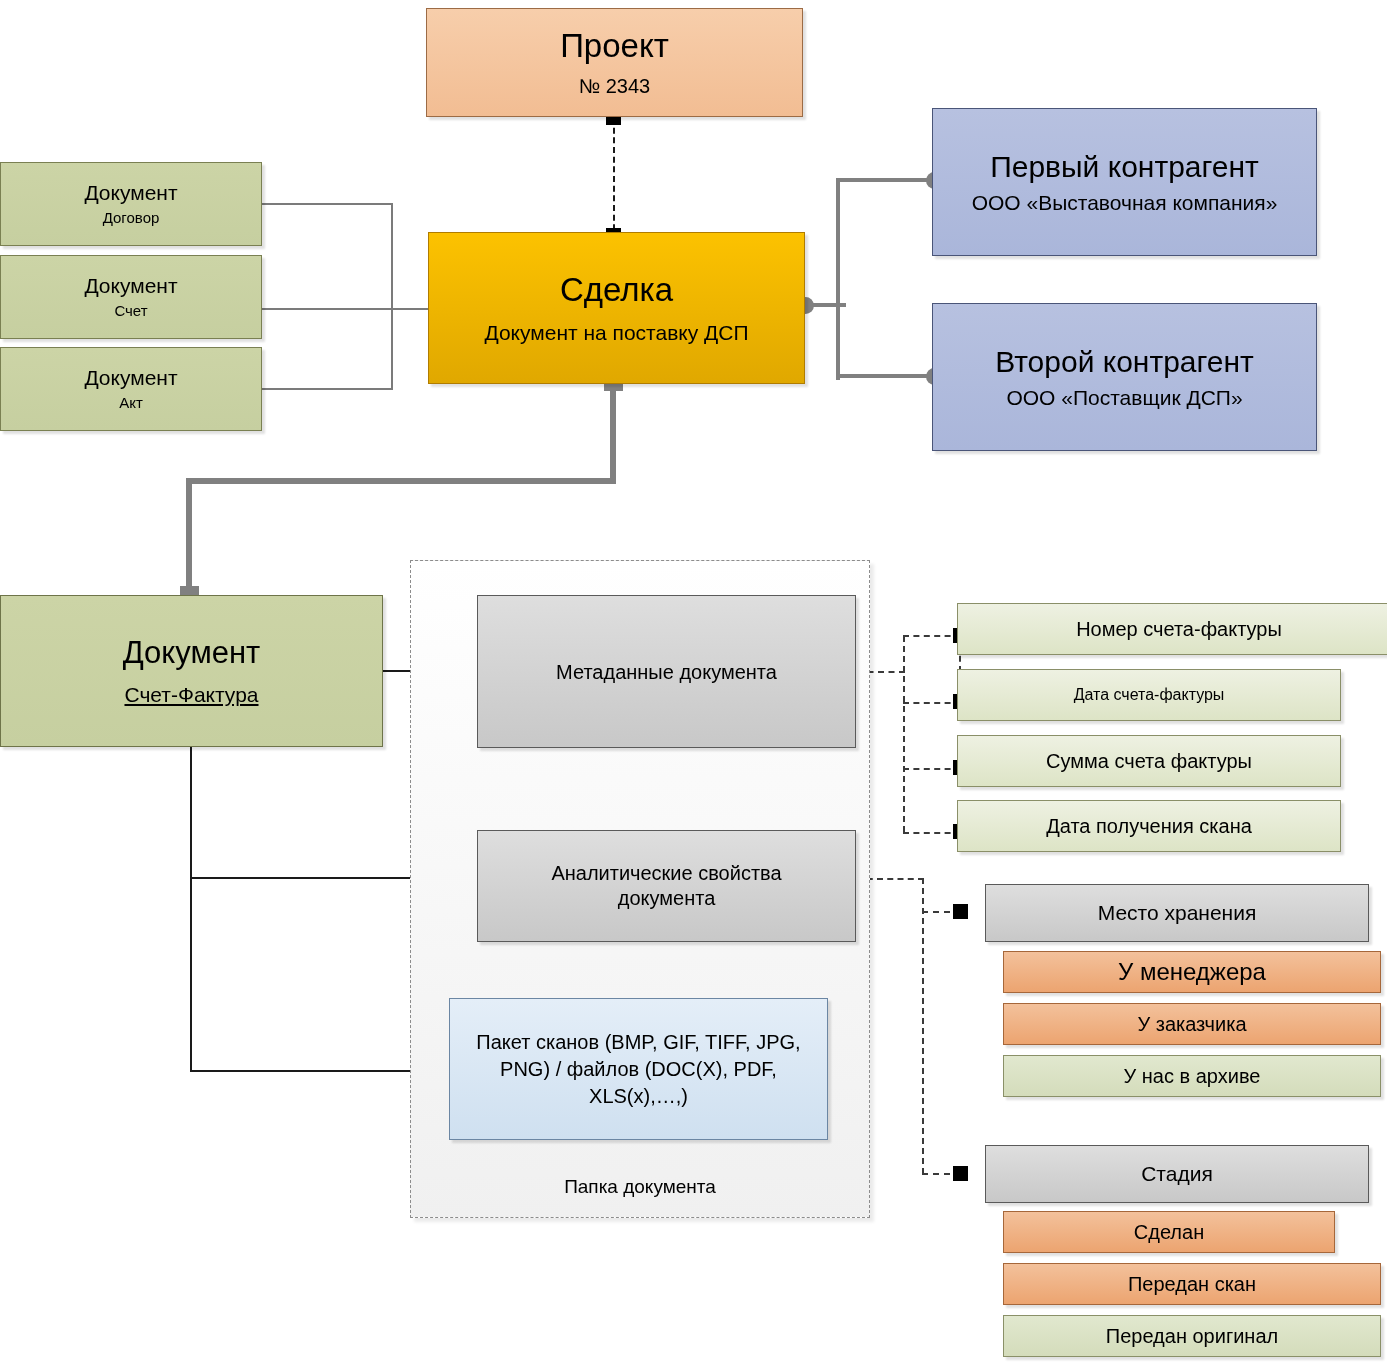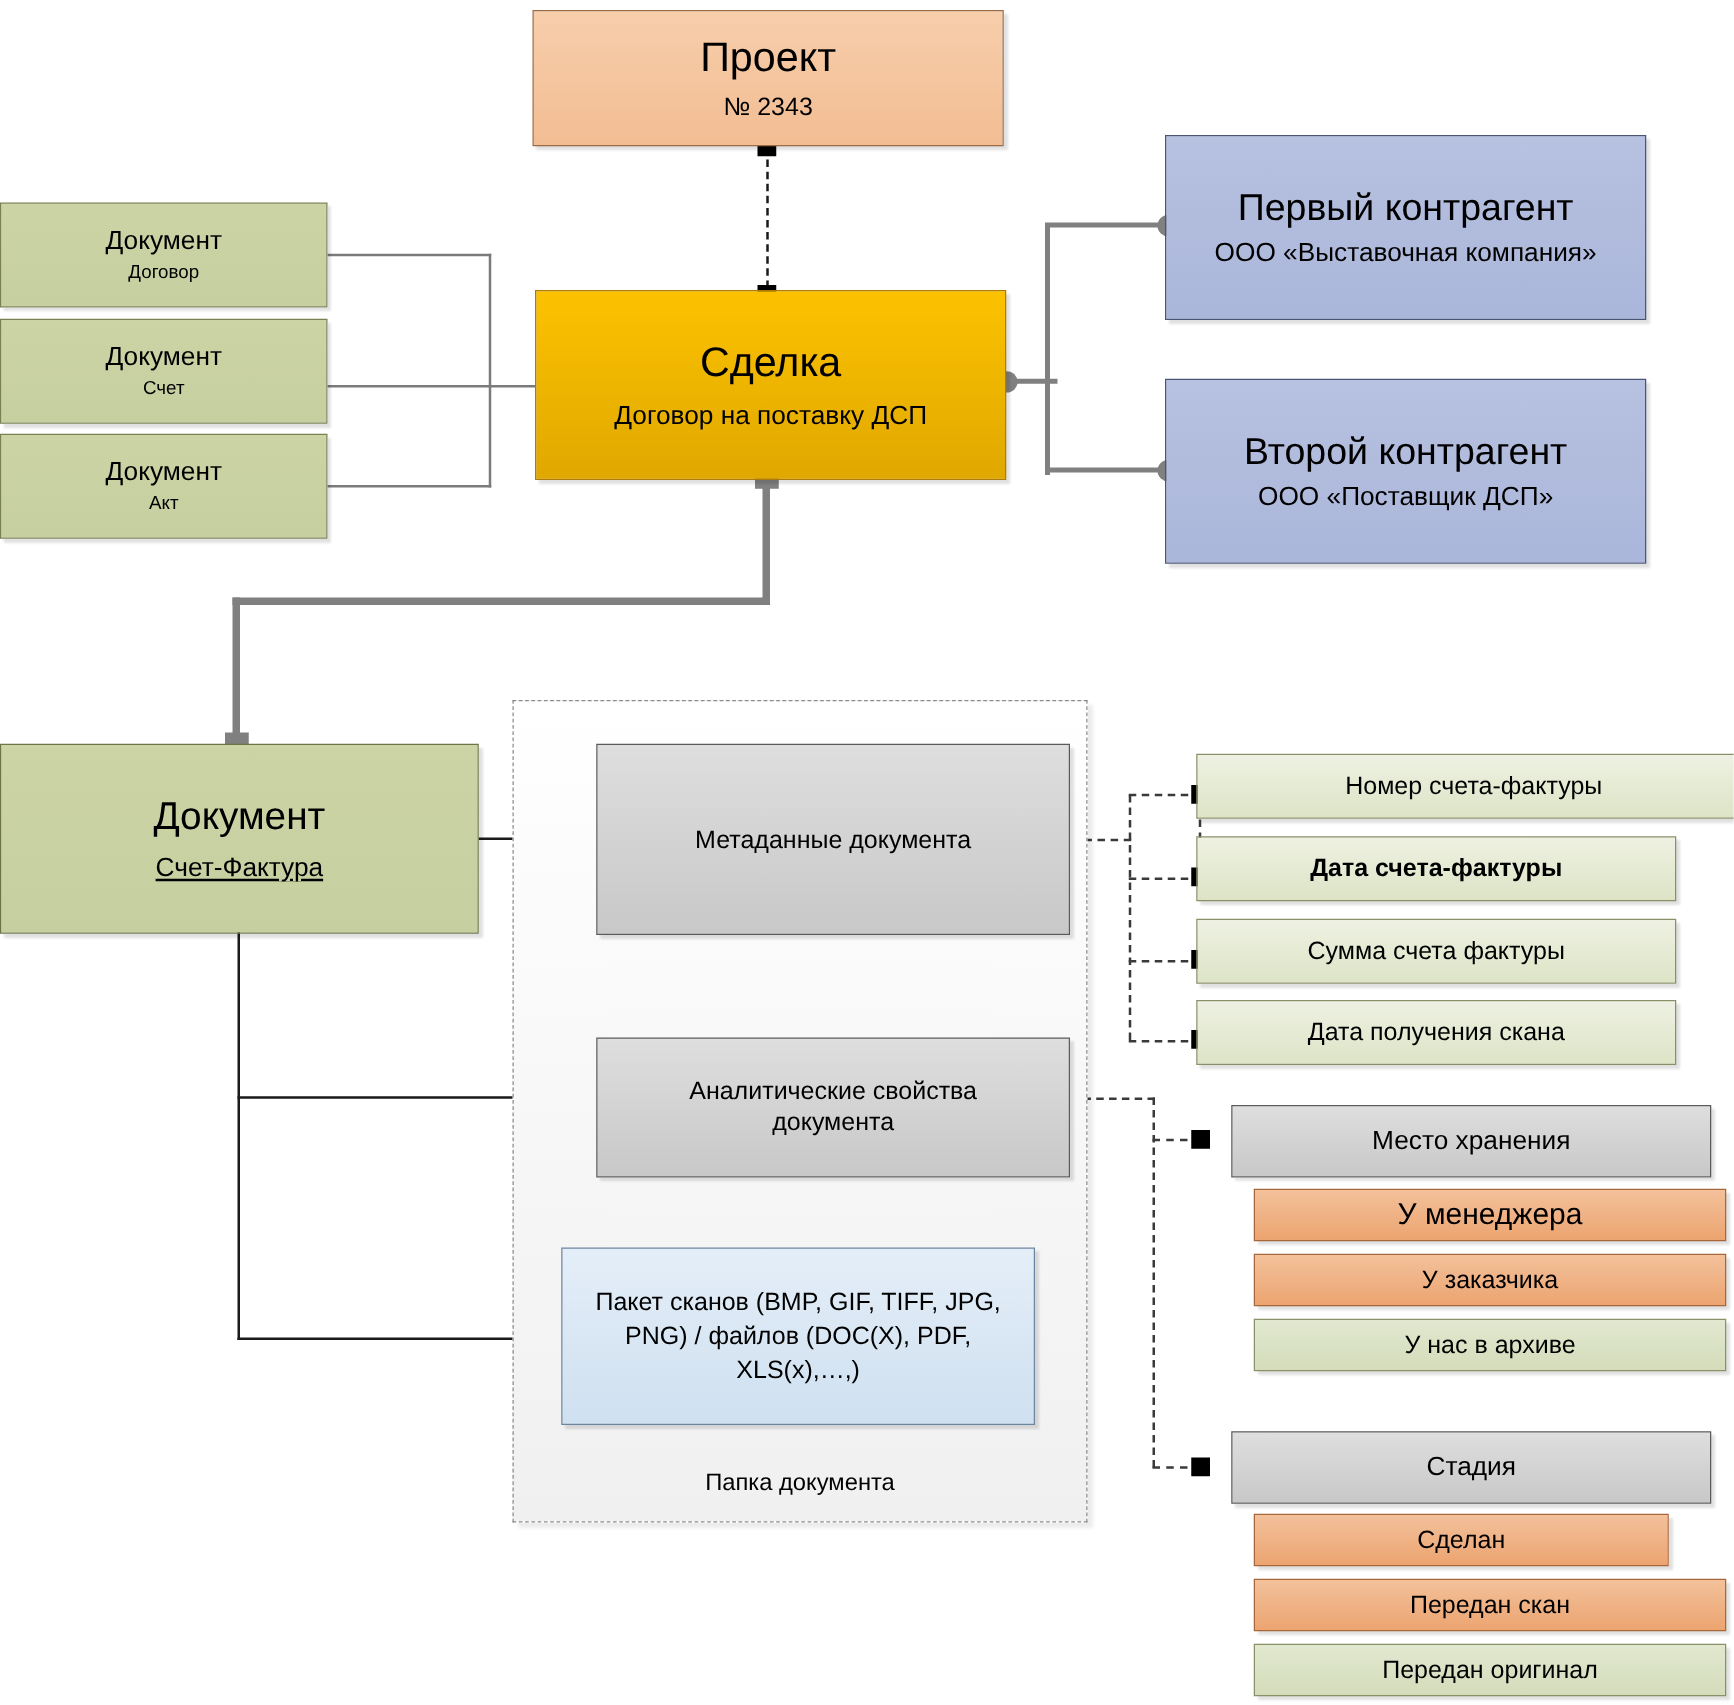--- a/index.html
+++ b/index.html
@@ -113,21 +113,21 @@
   <div class="folder" style="left:410px;top:560px;width:460px;height:658px;"></div>
   <div class="folder-label" style="left:410px;top:1176px;width:460px;font-size:19px;">Папка документа</div>
 
   <div class="node fill-peach" style="left:426px;top:8px;width:377px;height:109px;">
     <div class="t1" style="font-size:33px;margin-bottom:10px;">Проект</div>
     <div class="t2" style="font-size:20px;">№ 2343</div>
   </div>
 
   <div class="node fill-gold" style="left:428px;top:232px;width:377px;height:152px;">
     <div class="t1" style="font-size:33px;margin-bottom:12px;">Сделка</div>
-    <div class="t2" style="font-size:21px;">Договор на поставку ДСП</div>
+    <div class="t2" style="font-size:21px;">Документ на поставку ДСП</div>
   </div>
 
   <div class="node fill-olive" style="left:0px;top:162px;width:262px;height:84px;">
     <div class="t1" style="font-size:21px;margin-bottom:6px;">Документ</div>
     <div class="t2" style="font-size:15px;">Договор</div>
   </div>
 
   <div class="node fill-olive" style="left:0px;top:255px;width:262px;height:84px;">
     <div class="t1" style="font-size:21px;margin-bottom:6px;">Документ</div>
     <div class="t2" style="font-size:15px;">Счет</div>
@@ -162,21 +162,21 @@
   </div>
 
   <div class="node fill-lightblue" style="left:449px;top:998px;width:379px;height:142px;">
     <div class="t1" style="font-size:20px;line-height:1.35;padding:0 14px;">Пакет сканов (BMP, GIF, TIFF, JPG, PNG) / файлов (DOC(X), PDF, XLS(x),…,)</div>
   </div>
 
   <div class="node fill-attr" style="left:957px;top:603px;width:444px;height:52px;">
     <div class="t1" style="font-size:20px;">Номер счета-фактуры</div>
   </div>
   <div class="node fill-attr" style="left:957px;top:669px;width:384px;height:52px;">
-    <div class="t1" style="font-size:20px;font-weight:bold;">Дата счета-фактуры</div>
+    <div class="t1" style="font-size:16px;">Дата счета-фактуры</div>
   </div>
   <div class="node fill-attr" style="left:957px;top:735px;width:384px;height:52px;">
     <div class="t1" style="font-size:20px;">Сумма счета фактуры</div>
   </div>
   <div class="node fill-gray" style="left:957px;top:884px;width:384px;height:58px;">
     <div class="t1" style="font-size:21px;">Место хранения</div>
   </div>
 
   <div class="node fill-attr" style="left:957px;top:800px;width:384px;height:52px;">
     <div class="t1" style="font-size:20px;">Дата получения скана</div>

